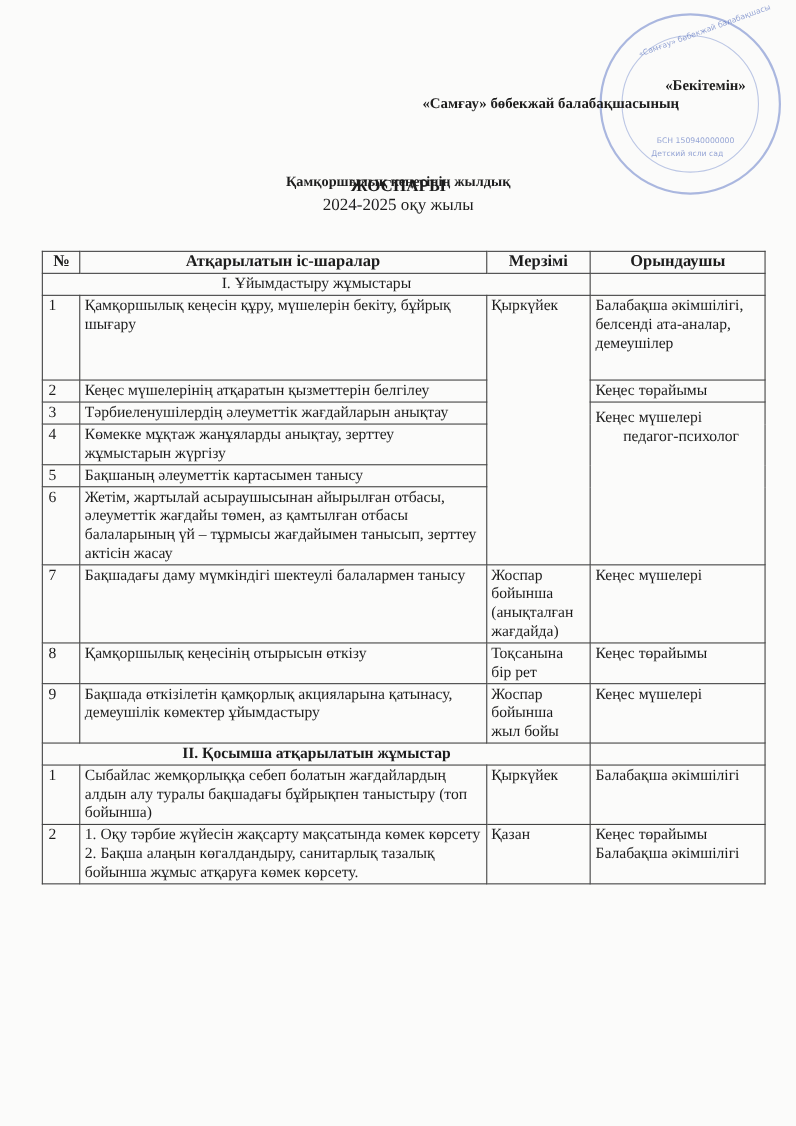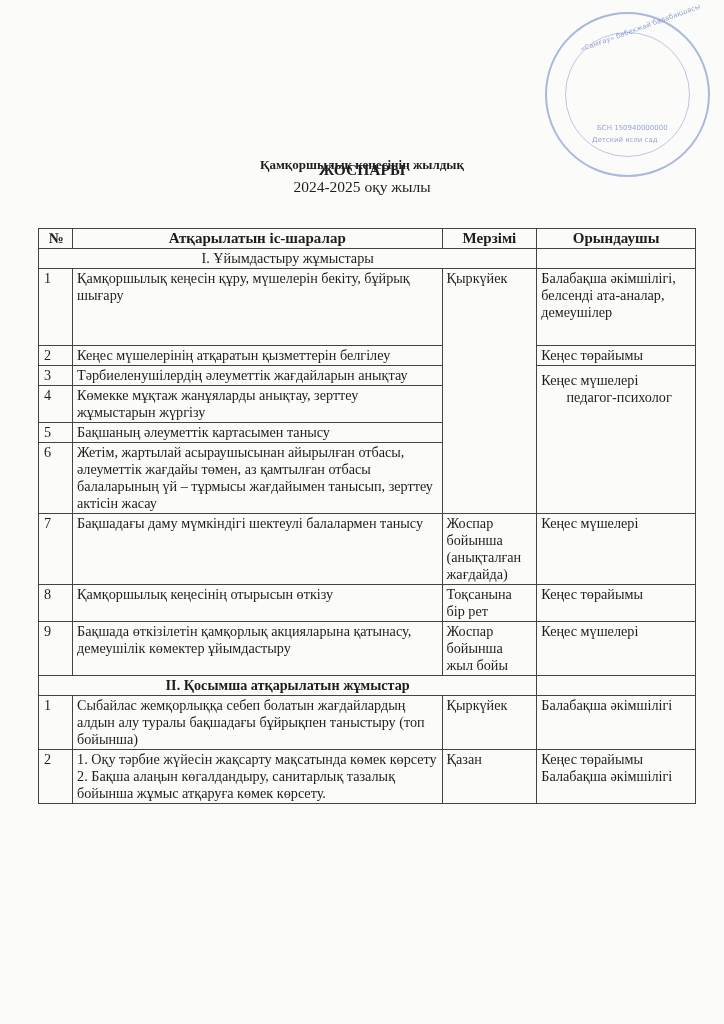--- a/index.html
+++ b/index.html
@@ -54,20 +54,22 @@
 </head>
 <body>
 
 <div class="stamp">
   <span class="stamp-text" style="left:30px;top:10px;transform:rotate(-20deg);">«Самғау» бөбекжай балабақшасы</span>
   <span class="stamp-text" style="left:50px;top:110px;">БСН 150940000000</span>
   <span class="stamp-text" style="left:45px;top:122px;">Детский ясли сад</span>
 </div>
 
 <div class="approval">
+  <div class="a1">«Бекітемін»</div>
+  <div class="a2">«Самғау» бөбекжай балабақшасының</div>
 </div>
 
 <div class="title t1">Қамқоршылық кеңесінің жылдық</div>
 <div class="title t2">ЖОСПАРЫ</div>
 <div class="title t3">2024-2025 оқу жылы</div>
 
 <table class="plan">
   <tbody>
       <tr>
     <th class="c-num">№</th>

